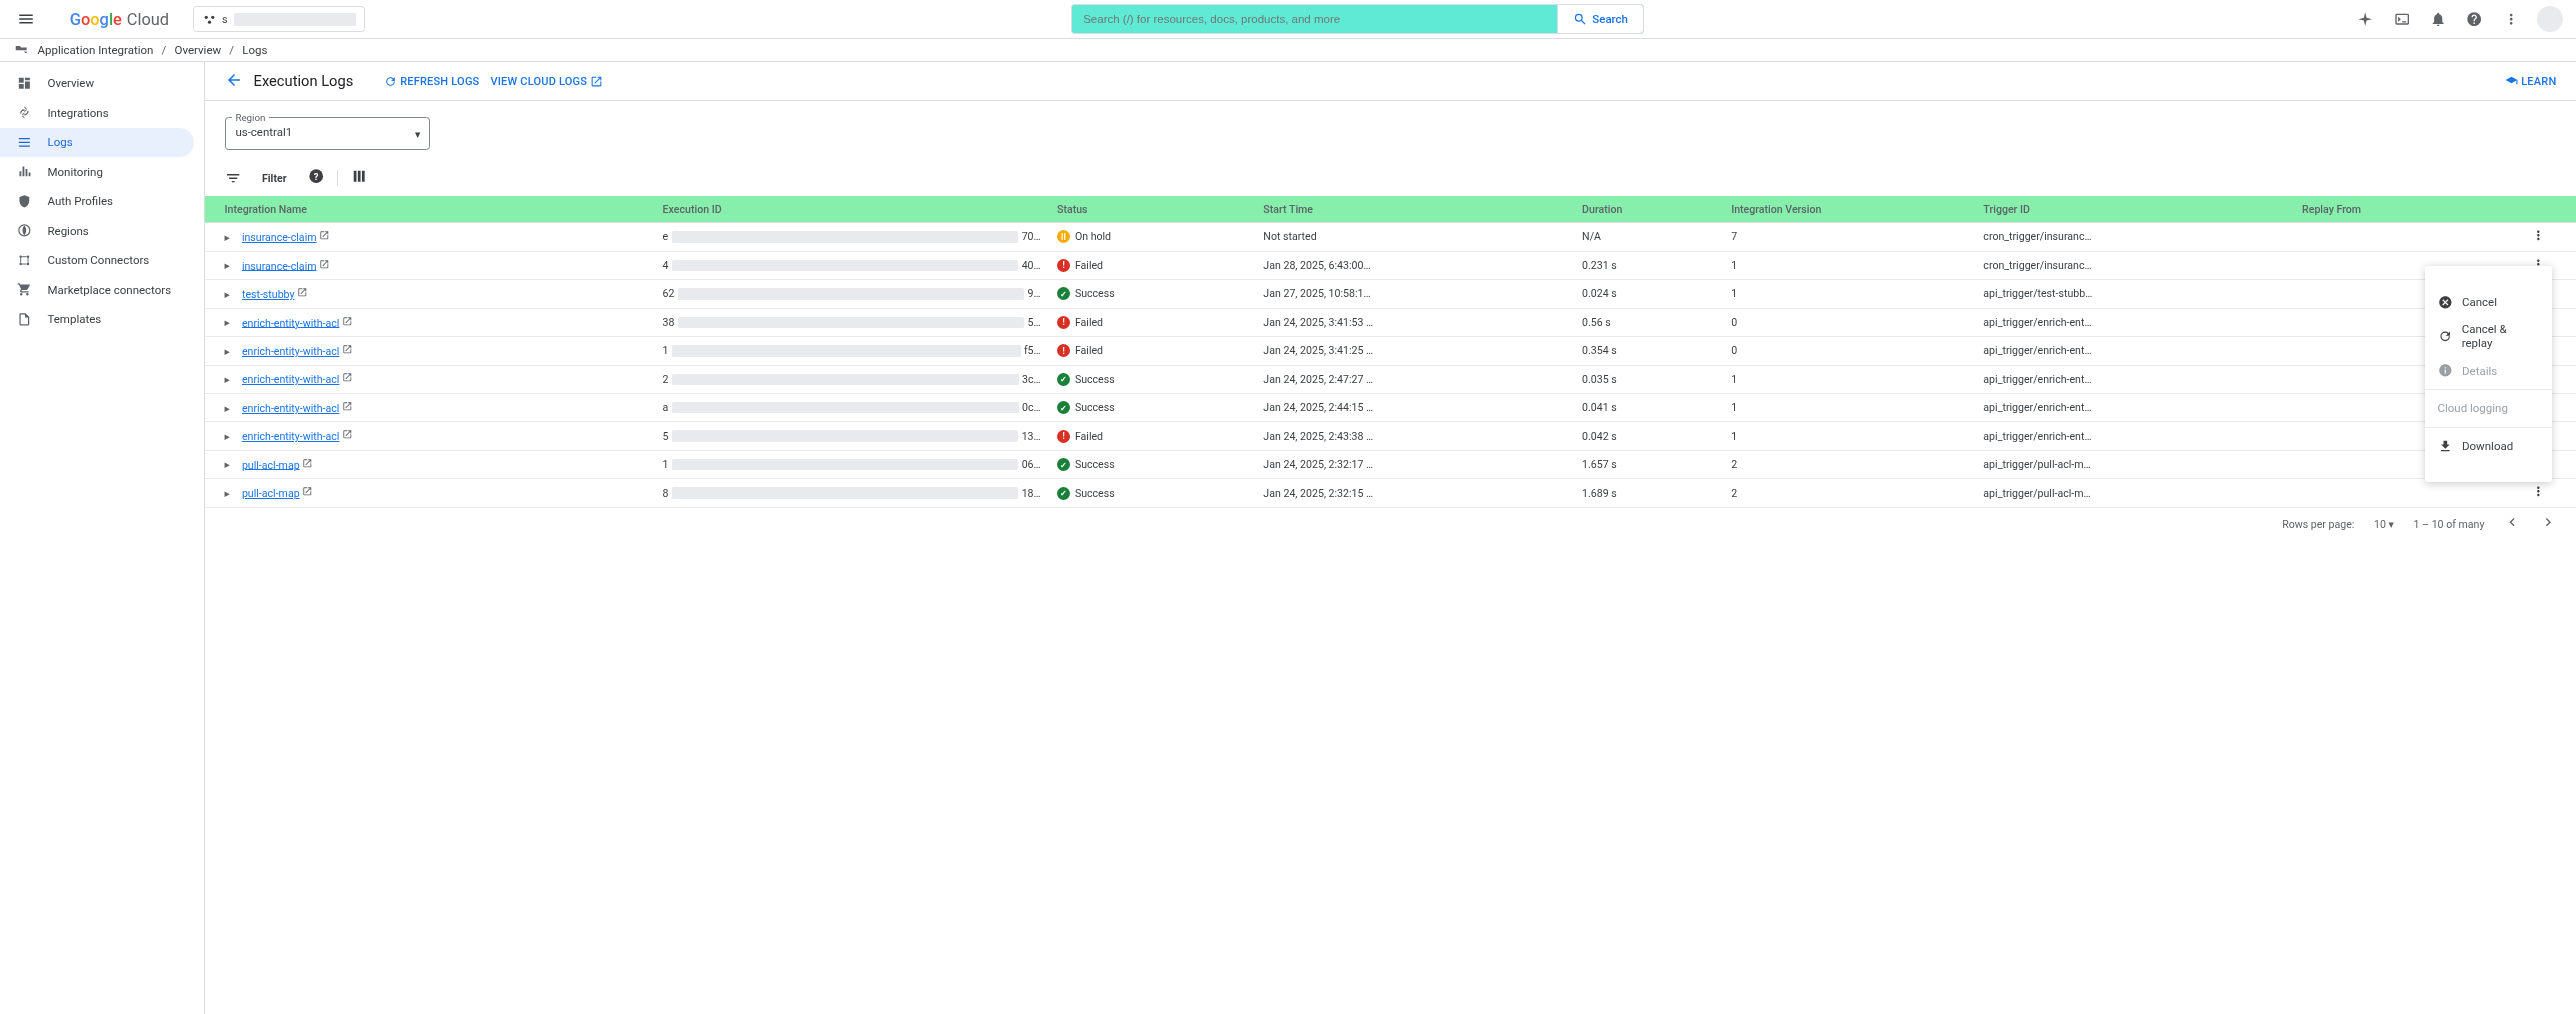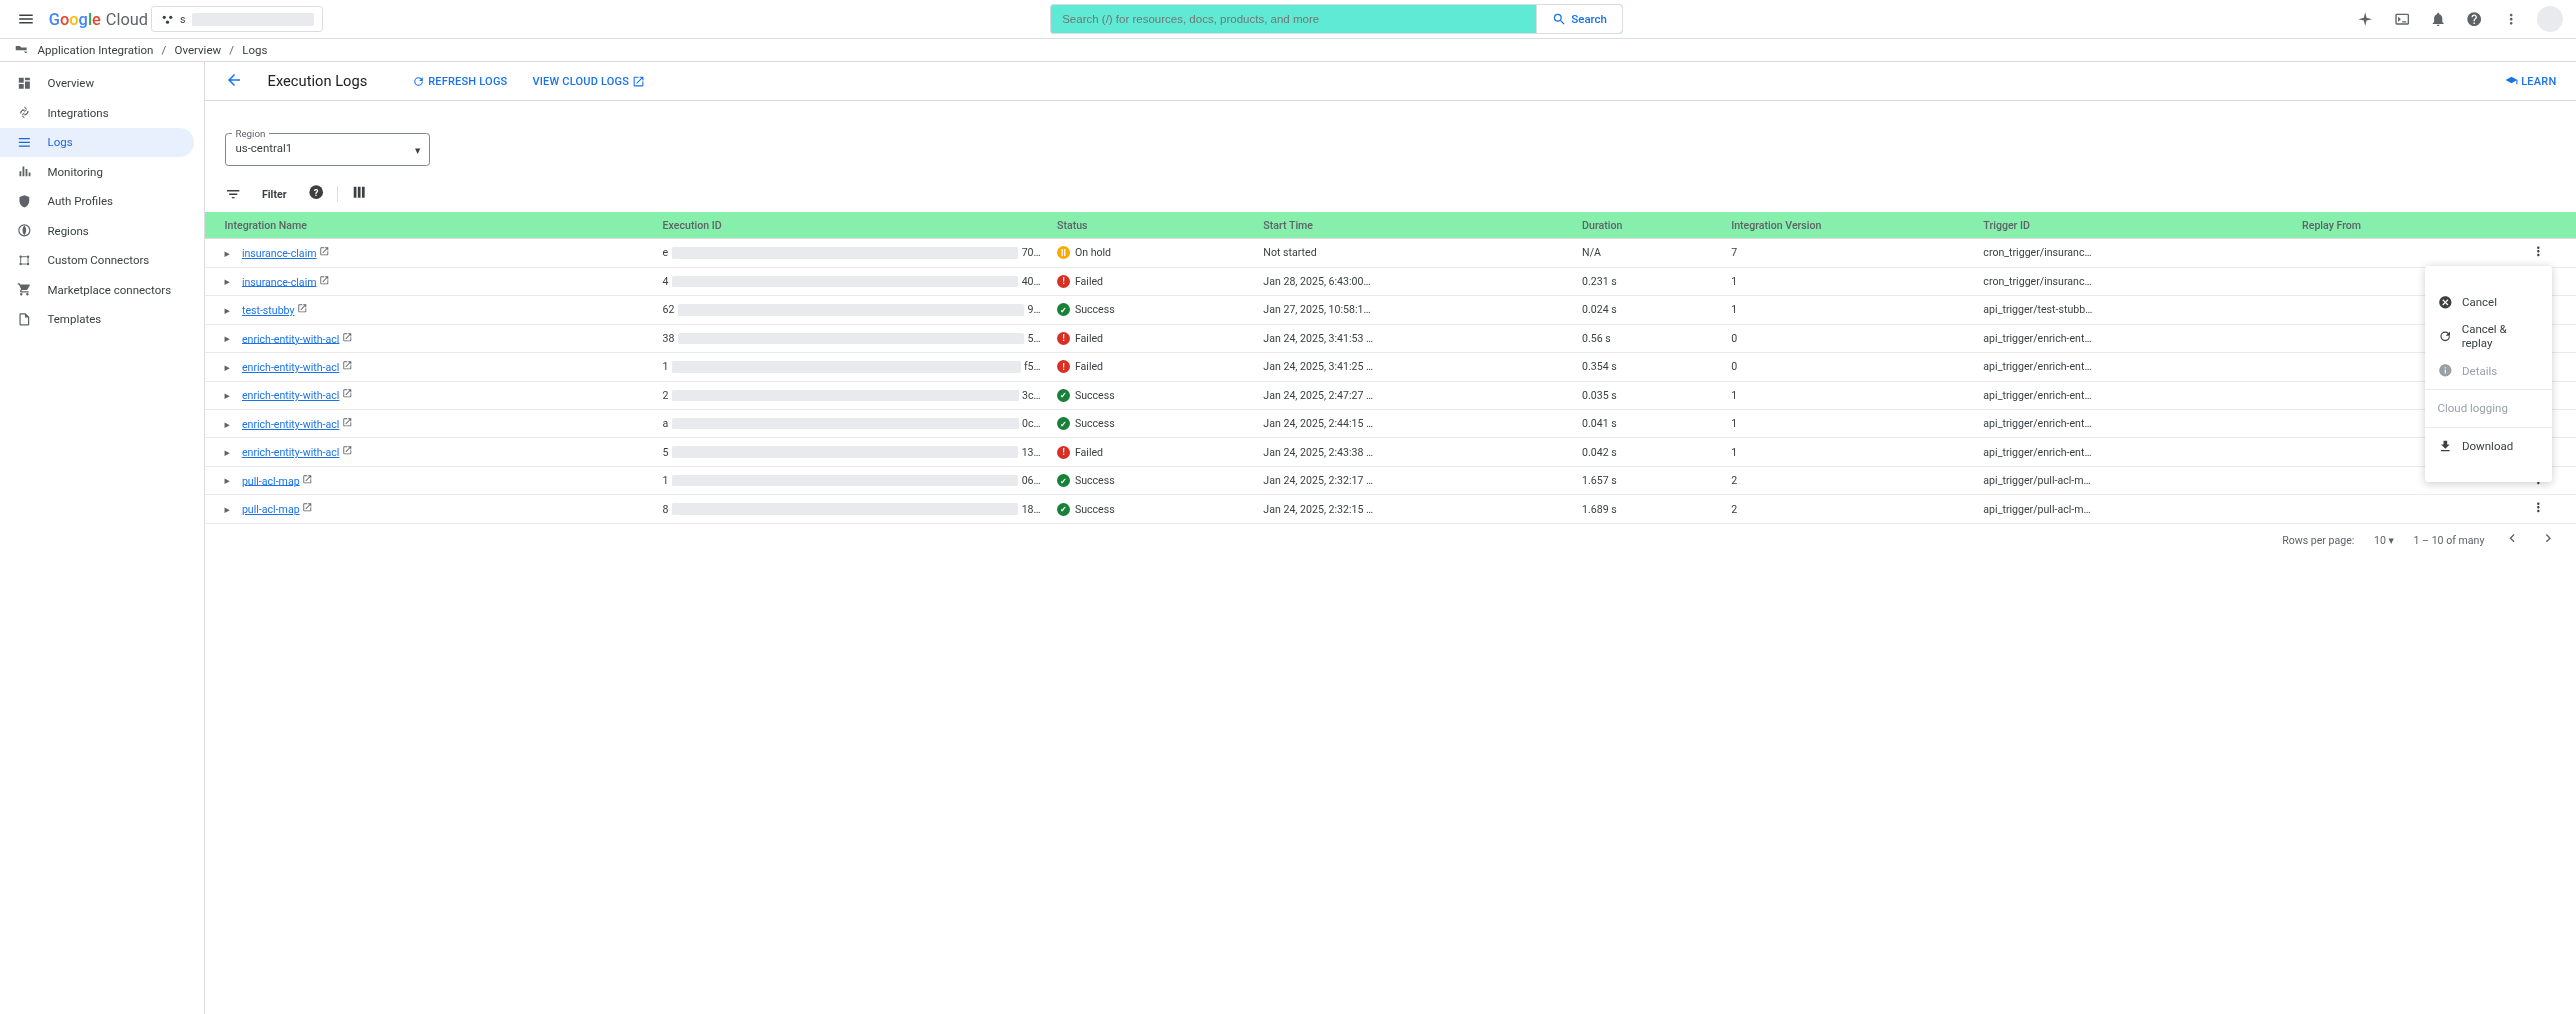--- a/index.html
+++ b/index.html
@@ -1,17 +1,17 @@
 <!DOCTYPE html>
 <html style="font-size:13px"><head>
 <meta charset="utf-8">
 <style>
 * { box-sizing: border-box; margin: 0; padding: 0; }
 body { font-family: 'Google Sans', Roboto, Arial, sans-serif; font-size: 10.6px; color: #3c4043; background: #fff; }
-.header { display: flex; align-items: center; height: 39px; padding: 0 6.5px; border-bottom: 0.8px solid #dadce0; gap: 0; }
+.header { display: flex; align-items: center; height: 39px; padding: 0 6.5px; border-bottom: 0.8px solid #dadce0; gap: 21px; }
 .menu-icon { width: 39px; display: flex; align-items: center; justify-content: center; cursor: pointer; }
 .logo { display: flex; align-items: center; gap: 3.3px; font-size: 16.4px; padding: 0 3.3px; }
 .logo-google { font-weight: 500; }
 .lg-b { color: #4285f4; } .lg-r { color: #ea4335; } .lg-y { color: #fbbc04; } .lg-g { color: #34a853; }
 .logo-cloud { color: #5f6368; font-weight: 400; margin-left: 1.6px; }
 .project-picker { display: flex; align-items: center; height: 26px; border: 0.8px solid #dadce0; border-radius: 3.3px; padding: 0 8.2px; gap: 6.5px; min-width: 172px; background: #fff; }
 .project-picker .mask { background: #e8eaed; height: 13px; flex: 1; border-radius: 1.6px; }
 .search-wrap { flex: 1; display: flex; justify-content: center; }
 .search-bar { display: flex; align-items: center; height: 29.5px; border: 0.8px solid #dadce0; border-radius: 3.3px; max-width: 573px; width: 100%; background: #5eead4; }
 .search-input { flex: 1; border: none; background: transparent; padding: 0 11.5px; font-size: 11.5px; color: #5f6368; outline: none; }
@@ -21,27 +21,27 @@
 .avatar { width: 26px; height: 26px; border-radius: 50%; background: #e8eaed; margin: 0 6.5px; }
 .breadcrumb { display: flex; align-items: center; height: 23px; padding: 0 13px; gap: 8.2px; border-bottom: 0.8px solid #dadce0; font-size: 11.5px; color: #3c4043; }
 .breadcrumb .sep { color: #5f6368; }
 .main { display: flex; height: calc(100vh - 62px); }
 .sidebar { width: 205px; border-right: 0.8px solid #dadce0; padding-top: 6.5px; }
 .sb-item { display: flex; align-items: center; height: 29.5px; padding: 0 16.4px; gap: 14.7px; color: #3c4043; font-size: 11.5px; cursor: pointer; }
 .sb-item.active { background: #e8f0fe; color: #1967d2; border-radius: 0 14.7px 14.7px 0; margin-right: 9.8px; }
 .sb-item.active svg { fill: #1967d2; }
 .sb-icon { width: 16.4px; display: flex; justify-content: center; color: #5f6368; }
 .content { flex: 1; overflow: auto; }
-.page-header { display: flex; align-items: center; height: 39px; padding: 0 19.6px; gap: 25px; border-bottom: 0.8px solid #dadce0; }
+.page-header { display: flex; align-items: center; height: 39px; padding: 0 19.6px; gap: 11px; border-bottom: 0.8px solid #dadce0; }
 .back-btn { color: #1a73e8; cursor: pointer; }
 .page-title { font-size: 14.7px; color: #202124; margin-right: 19.6px; }
 .action-link { display: flex; align-items: center; gap: 3.3px; color: #1a73e8; font-weight: 500; letter-spacing: 0.2px; font-size: 11px; cursor: pointer; }
 .learn { margin-left: auto; }
 .region-row { padding: 16.4px 19.6px 9.8px; }
-.region-select { position: relative; display: inline-block; border: 0.8px solid #80868b; border-radius: 3.3px; height: 33px; width: 205px; padding: 6.5px 9.8px; margin-top: 16px; }
+.region-select { position: relative; display: inline-block; border: 0.8px solid #80868b; border-radius: 3.3px; height: 33px; width: 205px; padding: 6.5px 9.8px; }
 .region-label { position: absolute; top: -6.5px; left: 6.5px; background: #fff; padding: 0 3.3px; font-size: 9.8px; color: #5f6368; }
 .region-select .val { font-size: 11.5px; }
 .region-select .arrow { position: absolute; right: 8.2px; top: 9.8px; }
 .filter-bar { display: flex; align-items: center; height: 36px; padding: 0 19.6px; gap: 21px; }
 .filter-input { border: none; outline: none; font-size: 11.5px; flex: 1; }
 .filter-actions { display: flex; gap: 13px; align-items: center; }
 .divider-v { width: 0.8px; height: 16.4px; background: #dadce0; }
 table { width: 100%; border-collapse: collapse; font-size: 10.6px; }
 thead th { text-align: left; font-weight: 500; color: #5f6368; padding: 6.5px 8.2px; background: #86efac; border-bottom: 0.8px solid #dadce0; white-space: nowrap; }
 tbody td { padding: 4.9px 8.2px; border-bottom: 0.8px solid #e8eaed; white-space: nowrap; overflow: hidden; text-overflow: ellipsis; vertical-align: middle; }

